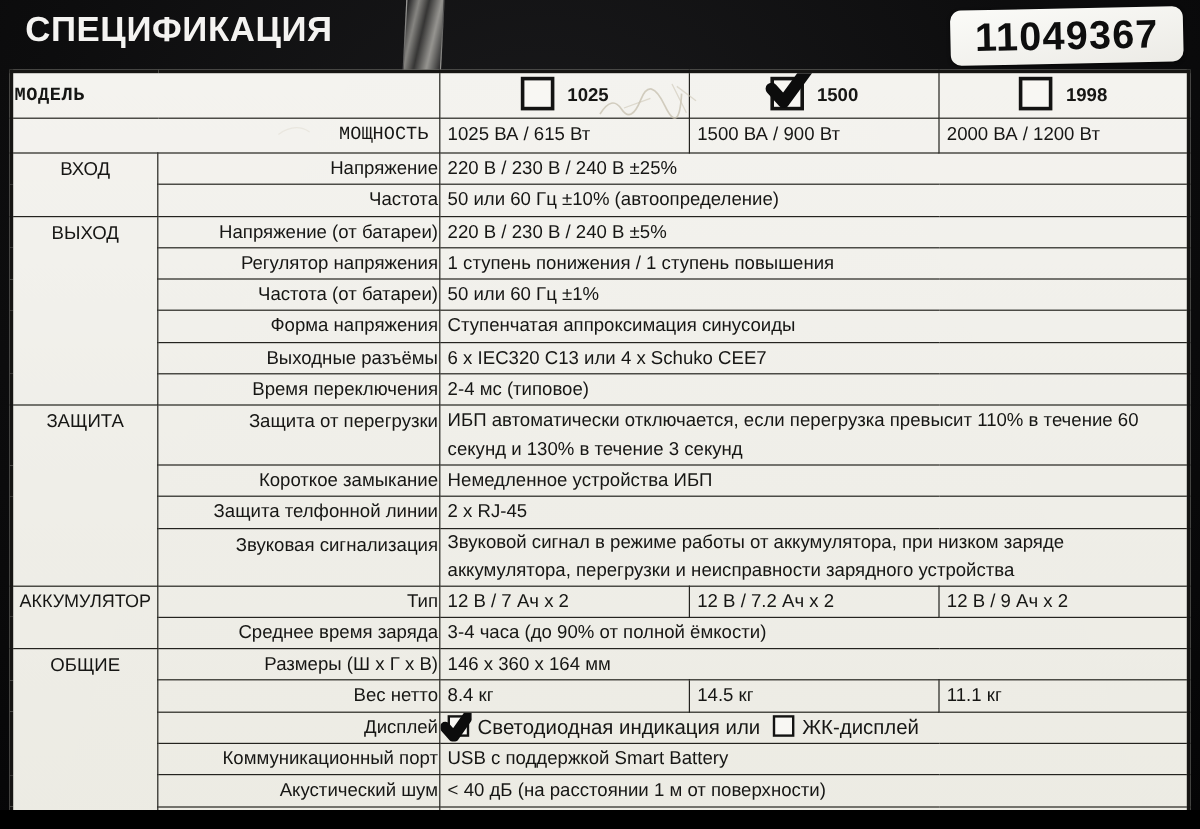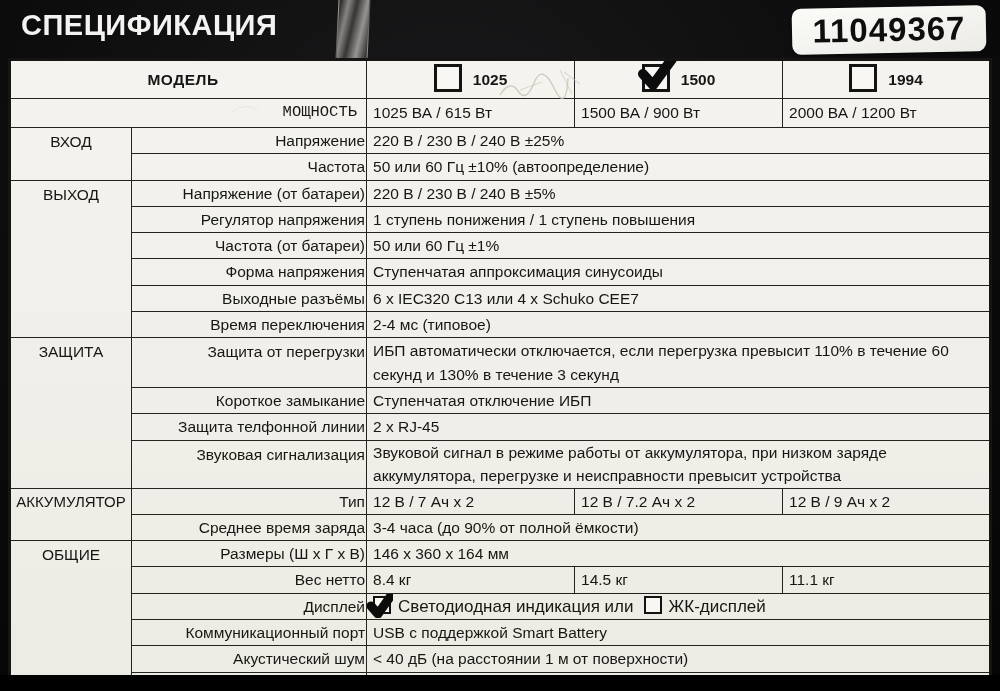--- a/index.html
+++ b/index.html
@@ -15,21 +15,21 @@
         background:linear-gradient(100deg,rgba(210,208,200,0) 0%,rgba(228,226,218,.55) 25%,rgba(150,148,140,.25) 45%,rgba(236,234,226,.6) 70%,rgba(200,198,190,.05) 100%);
         border-left:1px solid rgba(255,255,255,.18);border-right:1px solid rgba(255,255,255,.12);}
   .scuffs{position:absolute;left:0;top:0;pointer-events:none;}
 
   .spec{position:absolute;left:8px;top:58px;width:981px;border-collapse:collapse;table-layout:fixed;
         background:linear-gradient(180deg,#f4f3ef 0%,#efeee8 55%,#ecebe3 100%);border:3px solid #161513;}
   .spec td{border:1.5px solid #24231f;font-size:15.5px;color:#161614;overflow:hidden;line-height:1.5;}
   .c-sec{text-align:center;vertical-align:top;padding-top:2px;font-size:16px;}
   .c-param{text-align:right;padding-left:9px;}
   .c-val{padding:0 6px;}
-  .c-model-label{text-align:center;padding-right:12px;font-size:27px;font-weight:bold;letter-spacing:.5px;}
+  .c-model-label{text-align:left;padding-right:12px;font-size:27px;font-weight:bold;letter-spacing:.5px;font-family:Liberation Mono, monospace;}
   .c-power-label{text-align:right;padding-right:9px;font-size:17px;font-family:Liberation Mono, monospace;}
   .c-model-opt{text-align:center;font-size:28px;font-weight:bold;}
   .c-power-val{font-size:16px;}
   .mnum{vertical-align:middle;margin-top:15px;}
 
   .r39{height:39px}.r29{height:29px}.r25{height:25px}.r24{height:24px}
   .r50{height:50px}.r21{height:21px}.r48{height:48px}.r22{height:22px}
 
   .cb{position:relative;display:inline-block;width:22px;height:22px;border:3px solid #131312;background:#f8f7f3;
       vertical-align:middle;margin-right:11px;margin-top:-3px;}
@@ -70,21 +70,21 @@
       </td>
       <td class="c-model-opt">
         <span class="cb"></span><span class="mnum">1025</span>
       </td>
       <td class="c-model-opt">
         <span class="cb"><svg class="mark" viewBox="0 0 40 38">
                 <path d="M6 19 L16 30 L35 4" fill="none" stroke="#0c0c0c" stroke-width="10" stroke-linecap="round" stroke-linejoin="round"></path>
               </svg></span><span class="mnum">1500</span>
       </td>
       <td class="c-model-opt">
-        <span class="cb"></span><span class="mnum">1994</span>
+        <span class="cb"></span><span class="mnum">1998</span>
       </td>
     </tr>
 
     <tr class="r29">
       <td colspan="2" class="c-power-label">
         <span>МОЩНОСТЬ</span>
       </td>
       <td class="c-val c-power-val">1025 ВА / 615 Вт</td>
       <td class="c-val c-power-val">1500 ВА / 900 Вт</td>
       <td class="c-val c-power-val">2000 ВА / 1200 Вт</td>
@@ -126,29 +126,29 @@
       <td class="c-val" colspan="3">2-4 мс (типовое)</td>
     </tr>
 
     <tr class="r50">
       <td class="c-sec" rowspan="4">ЗАЩИТА</td>
       <td class="c-param" style="vertical-align:top;padding-top:2px">Защита от перегрузки</td>
       <td class="c-val" colspan="3">ИБП автоматически отключается, если перегрузка превысит 110% в течение 60 секунд и 130% в течение 3 секунд</td>
     </tr>
     <tr class="r21">
       <td class="c-param">Короткое замыкание</td>
-      <td class="c-val" colspan="3">Ступенчатая отключение ИБП</td>
+      <td class="c-val" colspan="3">Немедленное устройства ИБП</td>
     </tr>
     <tr class="r21">
       <td class="c-param">Защита телфонной линии</td>
       <td class="c-val" colspan="3">2 x RJ-45</td>
     </tr>
     <tr class="r48">
       <td class="c-param" style="vertical-align:top;padding-top:2px">Звуковая сигнализация</td>
-      <td class="c-val" colspan="3">Звуковой сигнал в режиме работы от аккумулятора, при низком заряде аккумулятора, перегрузке и неисправности превысит устройства</td>
+      <td class="c-val" colspan="3">Звуковой сигнал в режиме работы от аккумулятора, при низком заряде аккумулятора, перегрузки и неисправности зарядного устройства</td>
     </tr>
 
     <tr class="r22">
       <td class="c-sec" rowspan="2" style="font-size:15px">АККУМУЛЯТОР</td>
       <td class="c-param">Тип</td>
       <td class="c-val">12 В / 7 Ач x 2</td>
       <td class="c-val">12 В / 7.2 Ач x 2</td>
       <td class="c-val">12 В / 9 Ач x 2</td>
     </tr>
     <tr class="r24">

